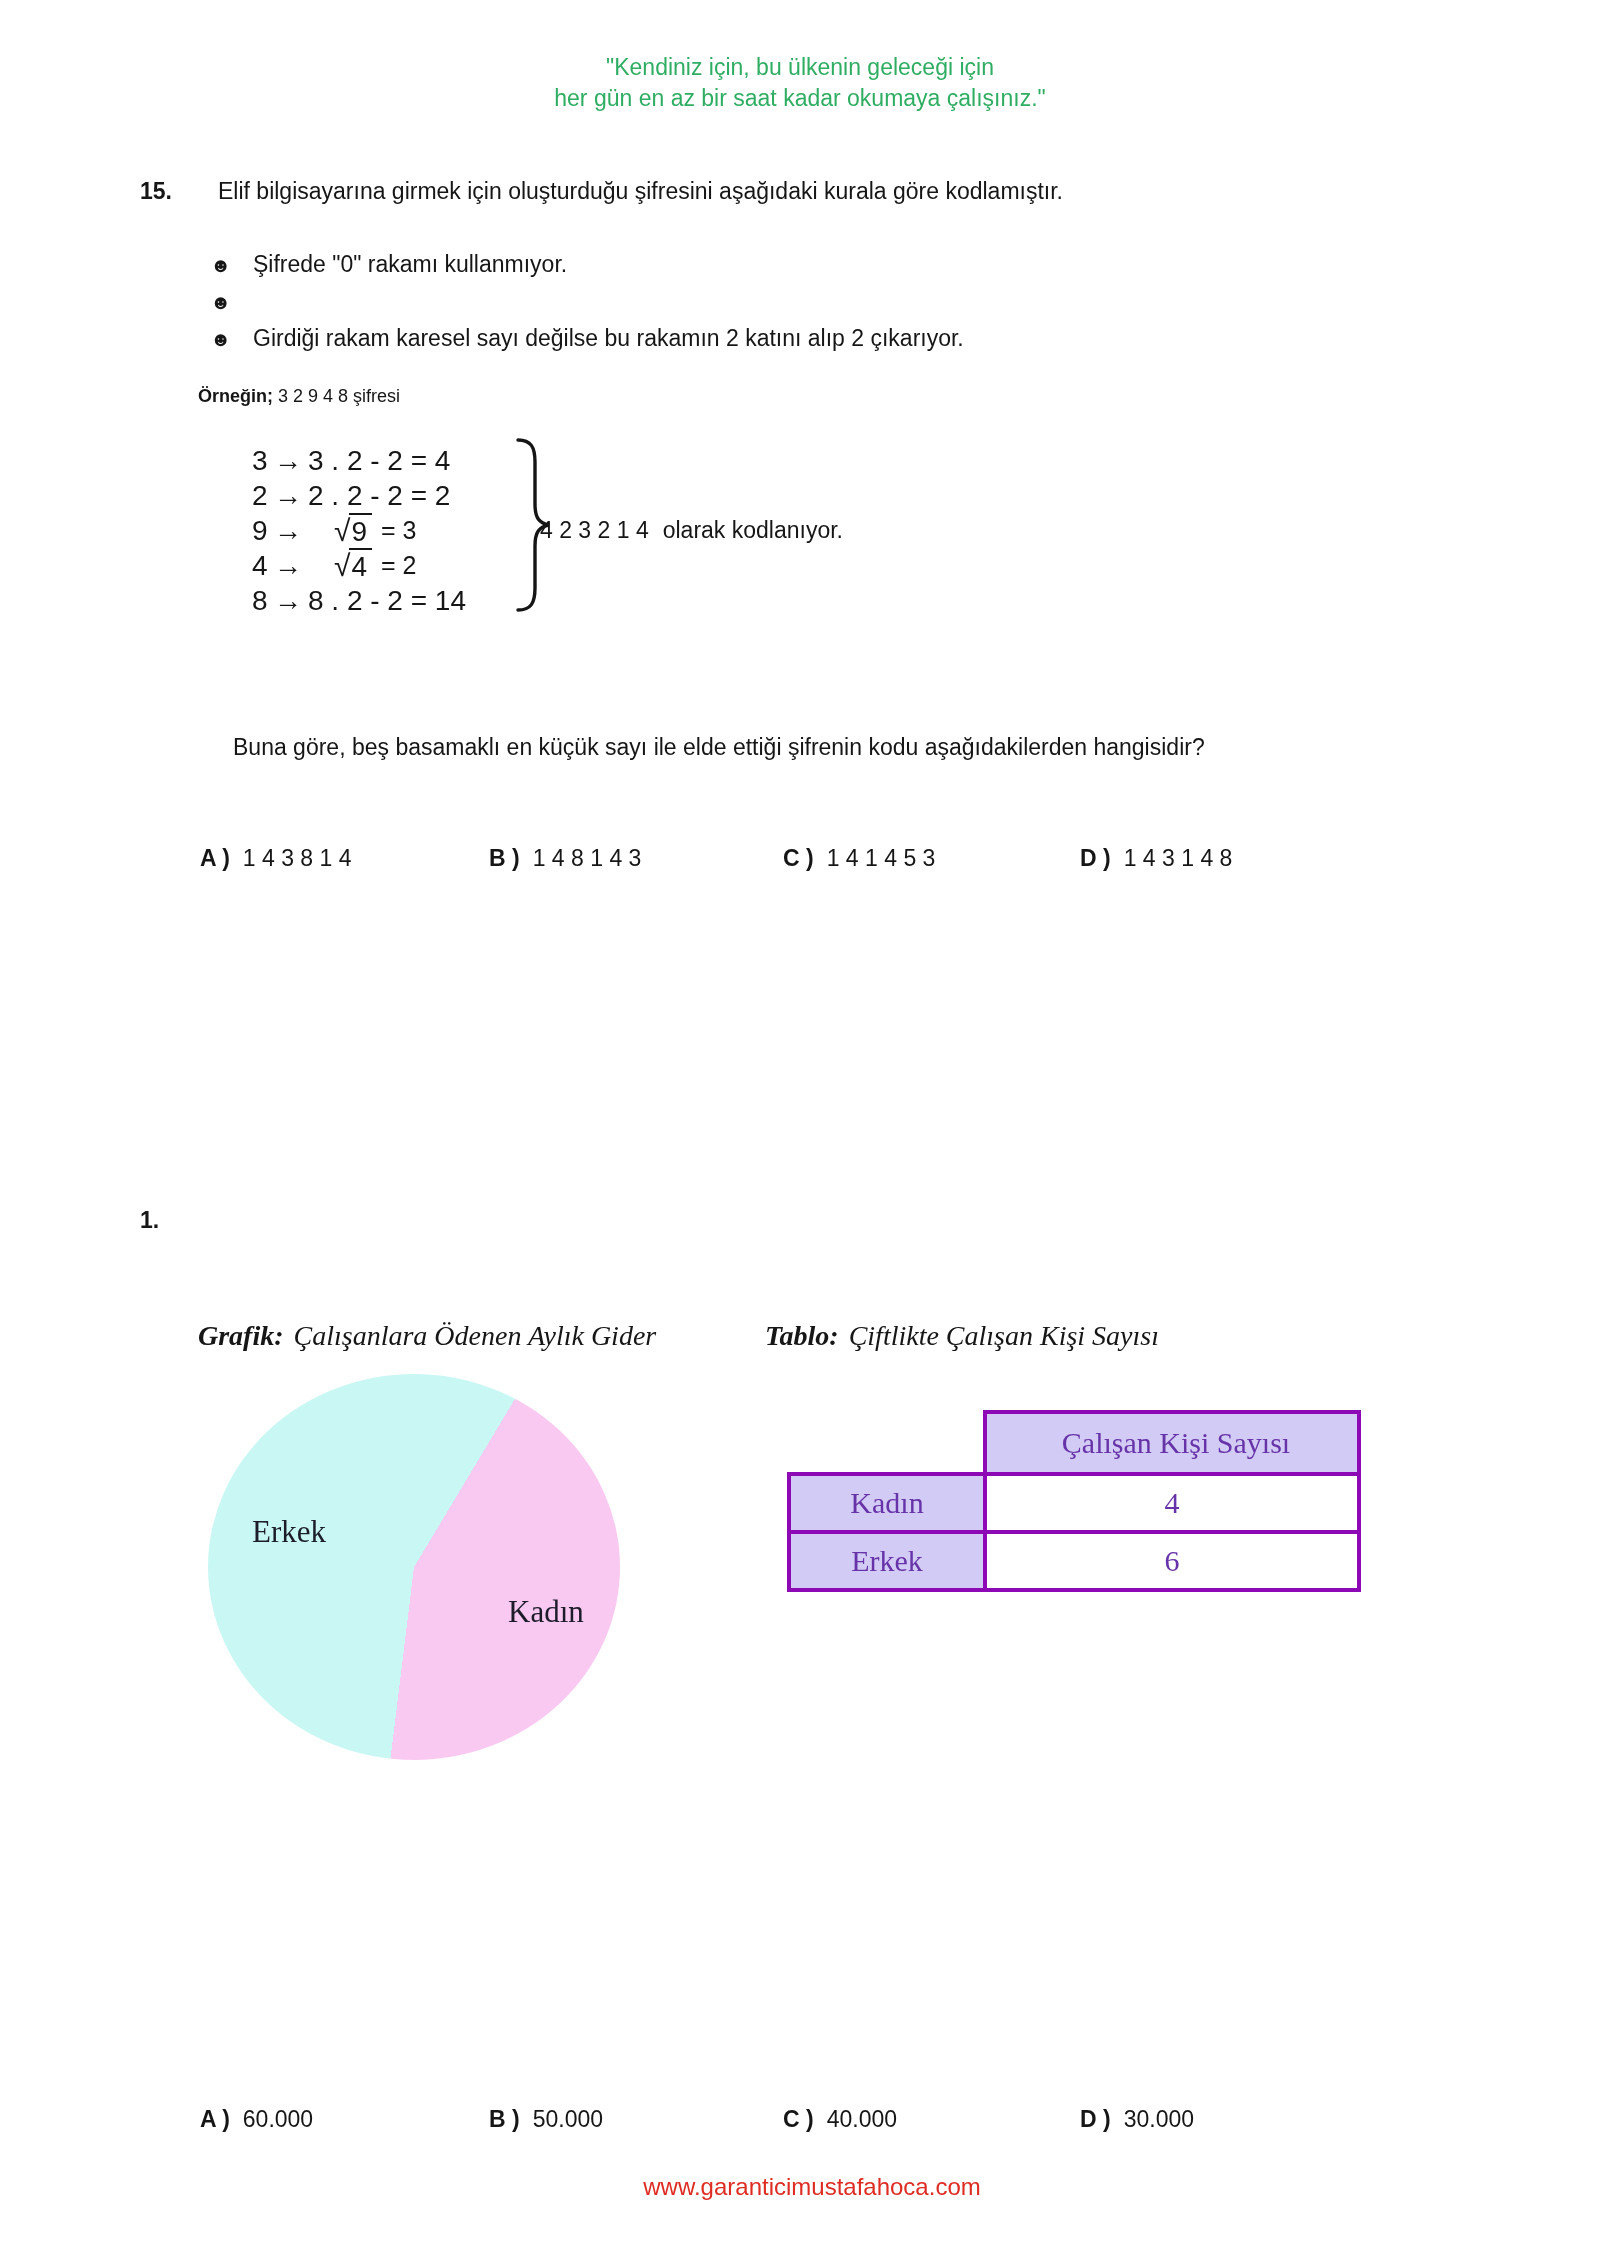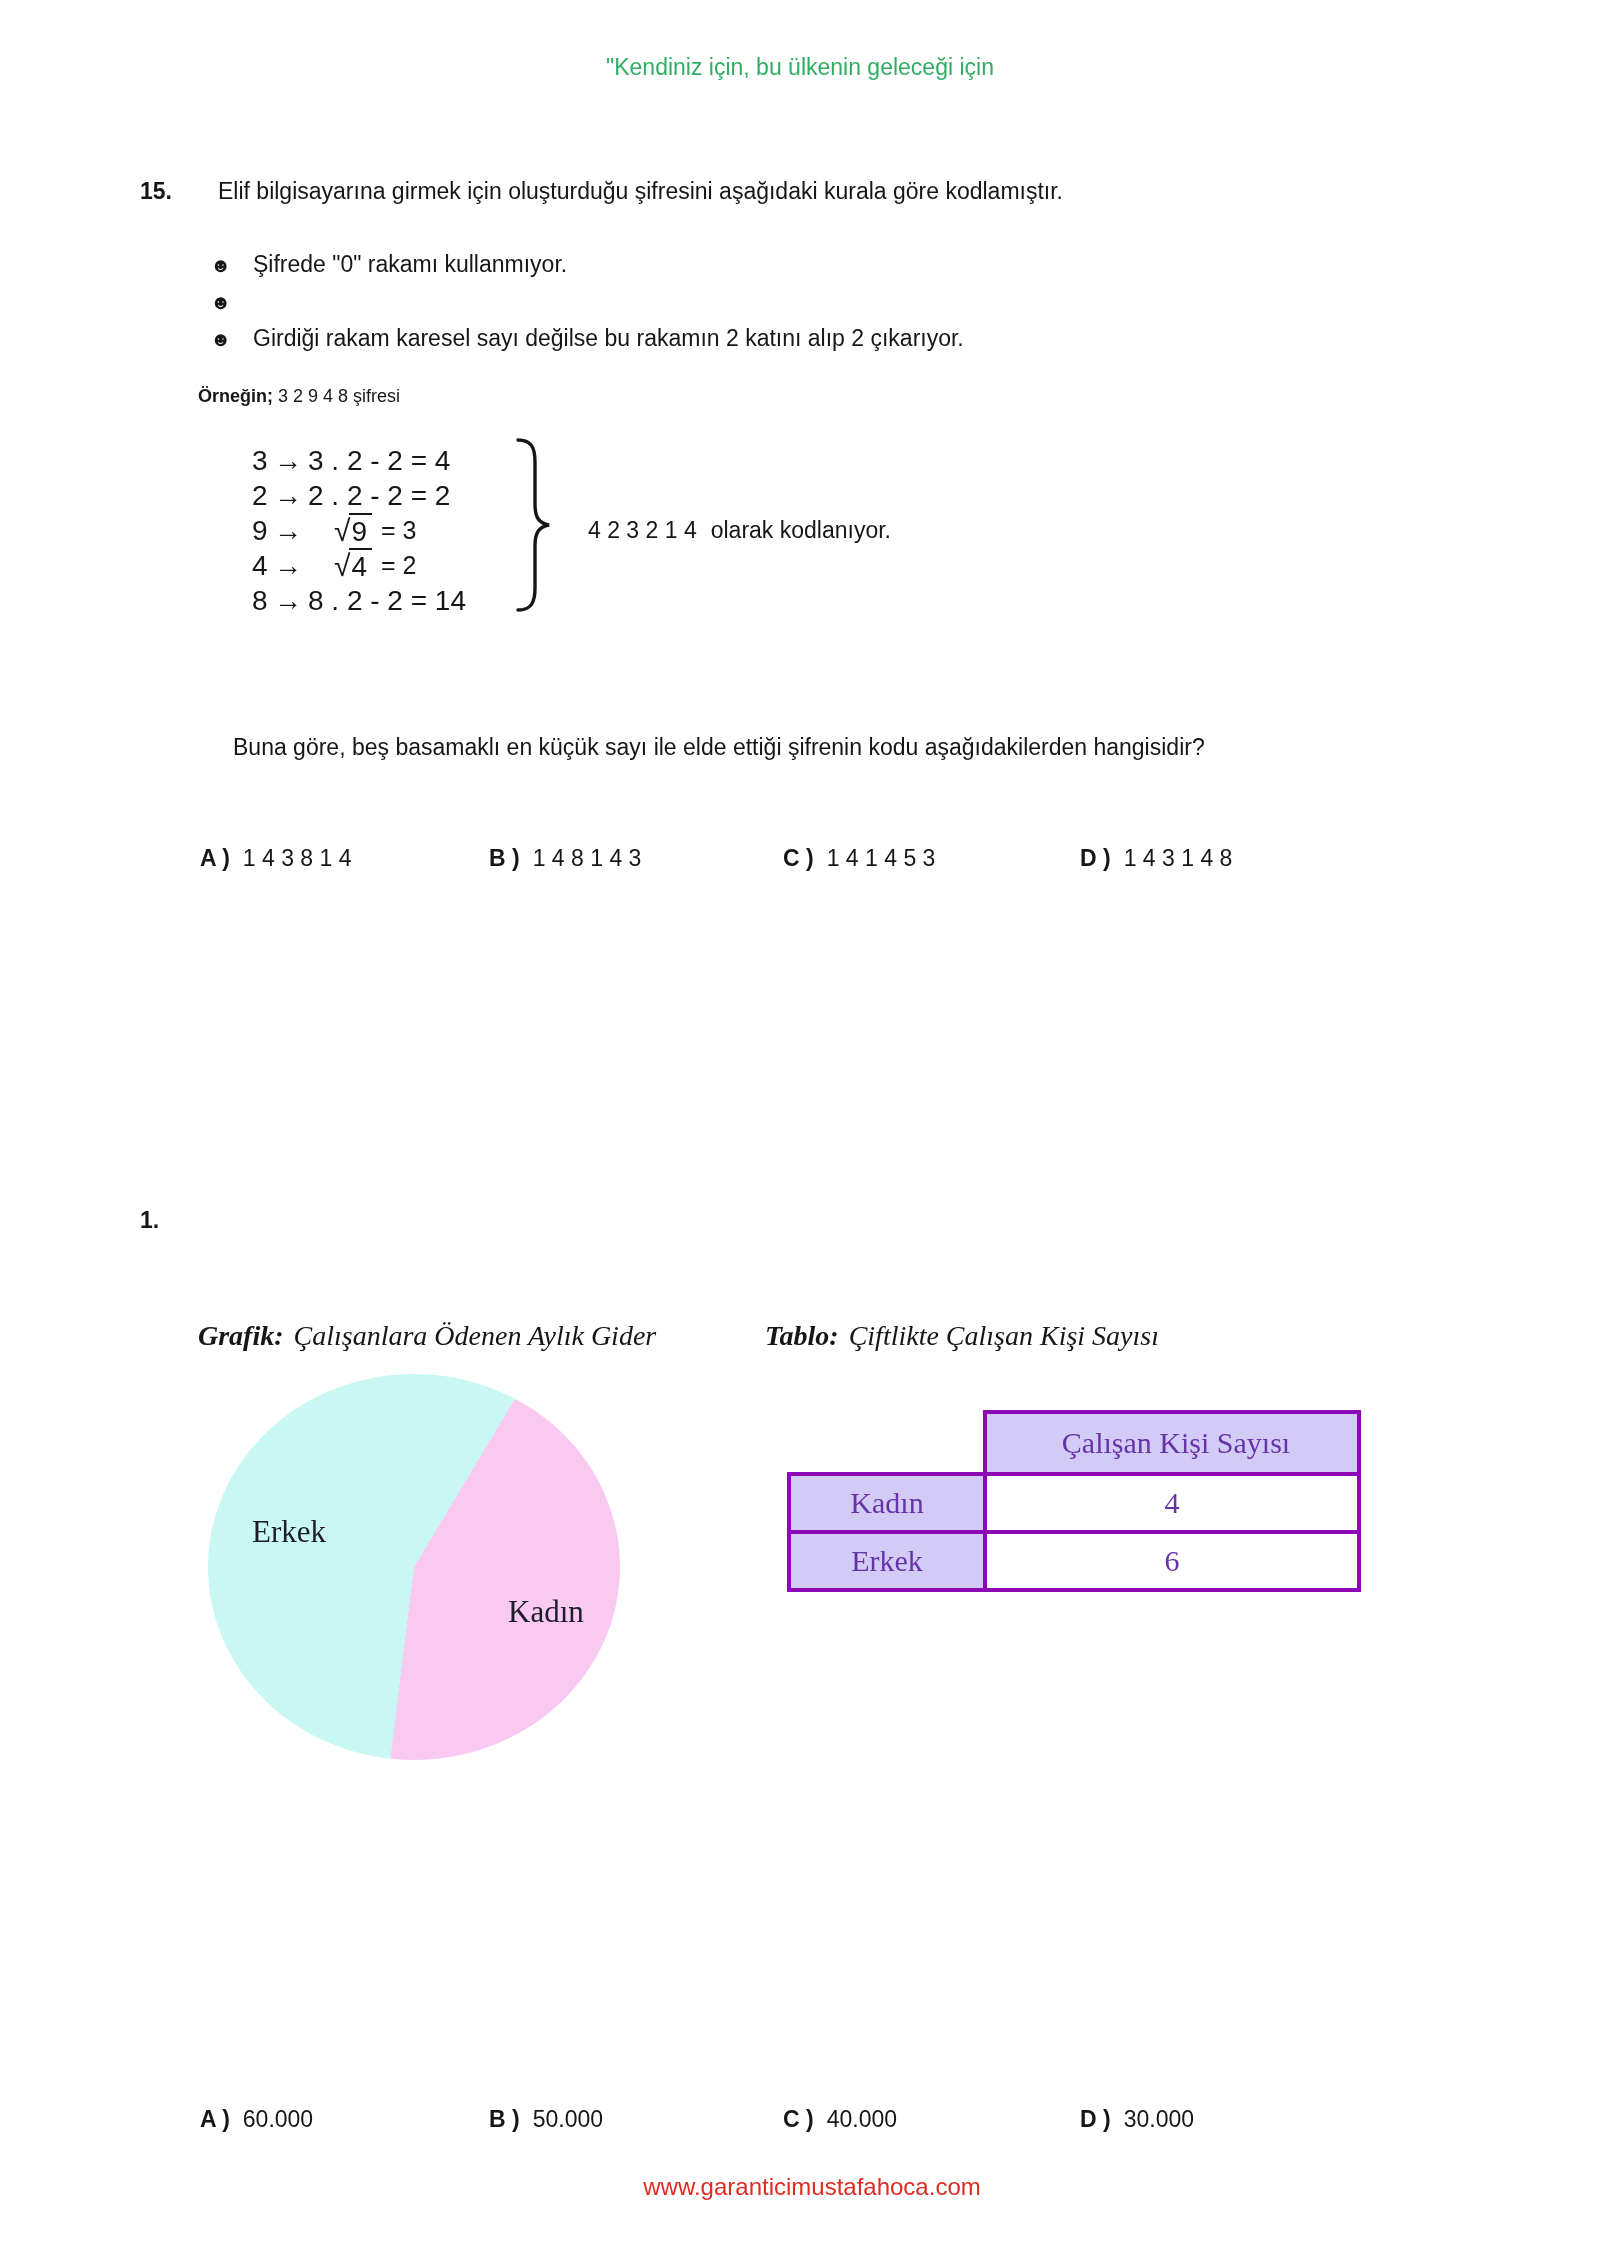--- a/index.html
+++ b/index.html
@@ -32,21 +32,21 @@
   .steps{left:252px;top:443px;font-size:28px;}
   .step{display:flex;align-items:center;height:35px;}
   .step .lhs{width:22px;}
   .step .arr{width:34px;}
   .step .sqrt-wrap{display:flex;align-items:center;margin-left:26px;}
   .step .rad{font-size:30px;margin-right:-1px;}
   .step .radicand{border-top:2.5px solid #151515;padding:1px 5px 0 2px;}
   .step .sqrt-res{margin-left:9px;font-size:25px;}
 
   .brace{left:512px;top:437px;}
-  .coded{left:588px;top:515px;font-size:23px;line-height:30px;display:flex;gap:14px;}
+  .coded{left:540px;top:515px;font-size:23px;line-height:30px;display:flex;gap:14px;}
 
   
   .plines .pline{font-size:23px;line-height:46px;}
   .plines .pline:first-child{text-indent:33px;}
   .para15{left:200px;top:640px;width:1260px;}
   .q15q{left:200px;top:732px;width:1300px;font-size:23px;line-height:30px;text-indent:33px;}
 
   
   .options{left:200px;top:845px;height:32px;width:1340px;font-size:23px;}
   .opt{position:absolute;top:0;display:flex;white-space:pre;}
@@ -92,20 +92,21 @@
   .footer{left:0;top:2172px;width:1600px;text-align:center;color:#df2c22;
           font-size:24px;line-height:30px;margin-left:12px;}
 </style>
 </head>
 <body>
 
 <div>
 
   <div class="abs quote">
     <div>"Kendiniz için, bu ülkenin geleceği için</div>
+    <div>her gün en az bir saat kadar okumaya çalışınız."</div>
   </div>
 
   <div class="abs qnum q15num">15.</div>
   <div class="abs q15stem">Elif bilgisayarına girmek için oluşturduğu şifresini aşağıdaki kurala göre kodlamıştır.</div>
 
   <div class="abs bullets">
 
   <div class="bullet">
       <span class="bullet-icon">☻</span>
       <span class="bullet-text">Şifrede "0" rakamı kullanmıyor.</span>

